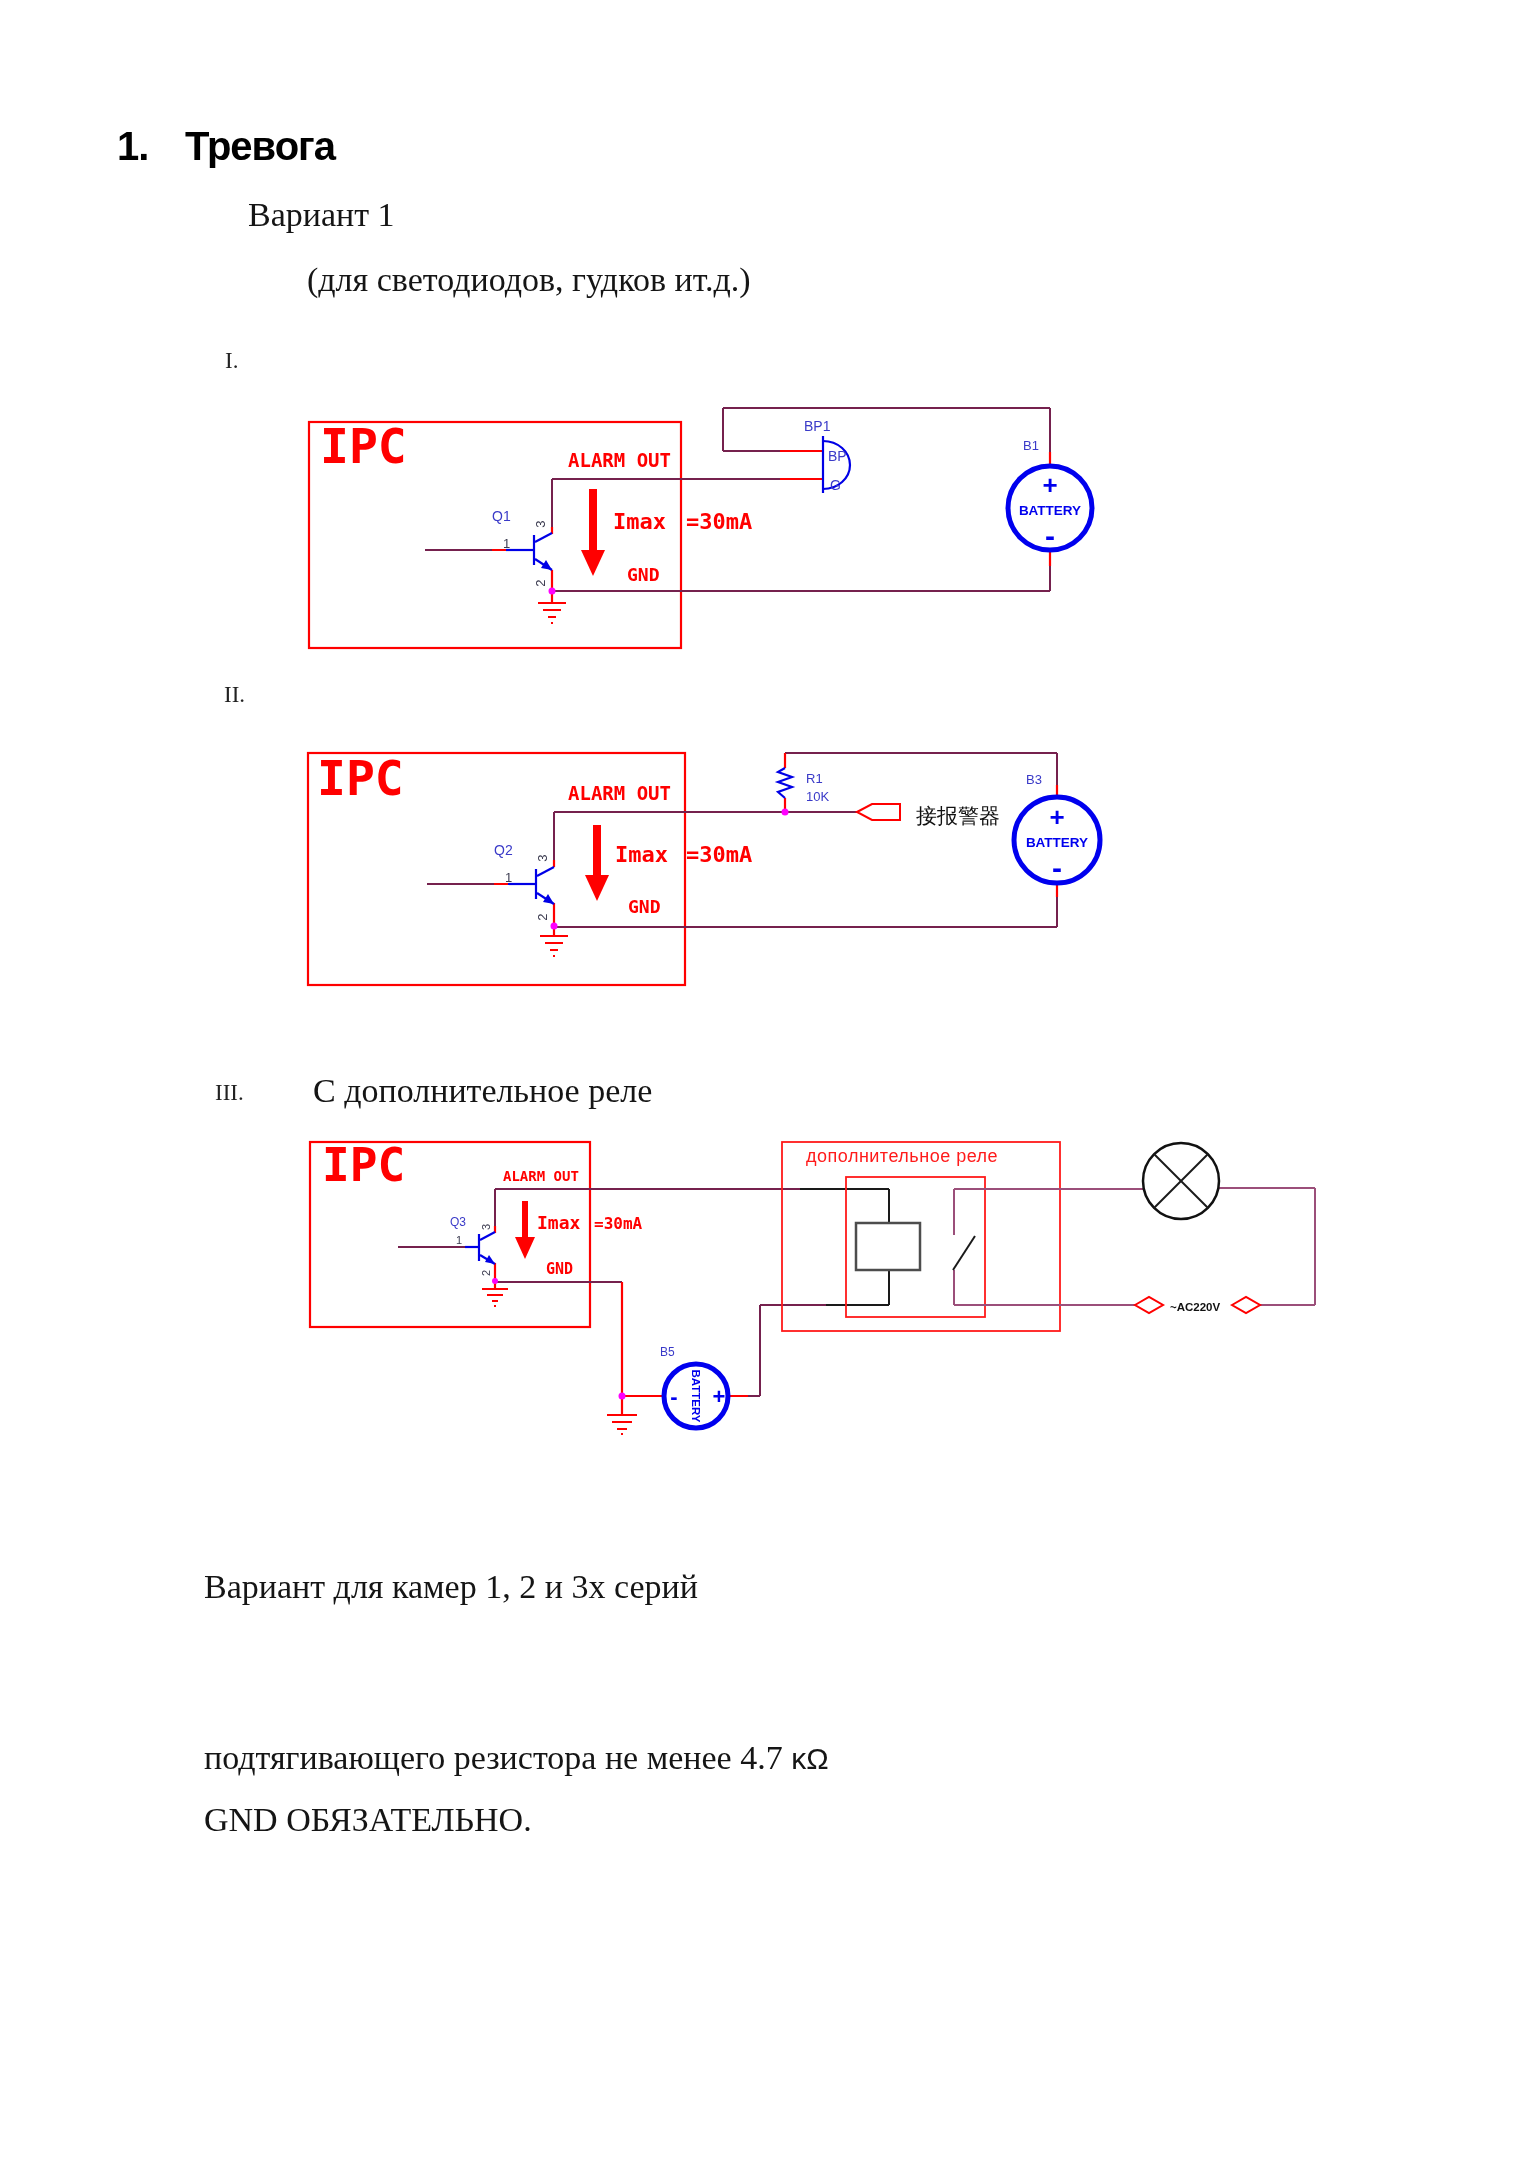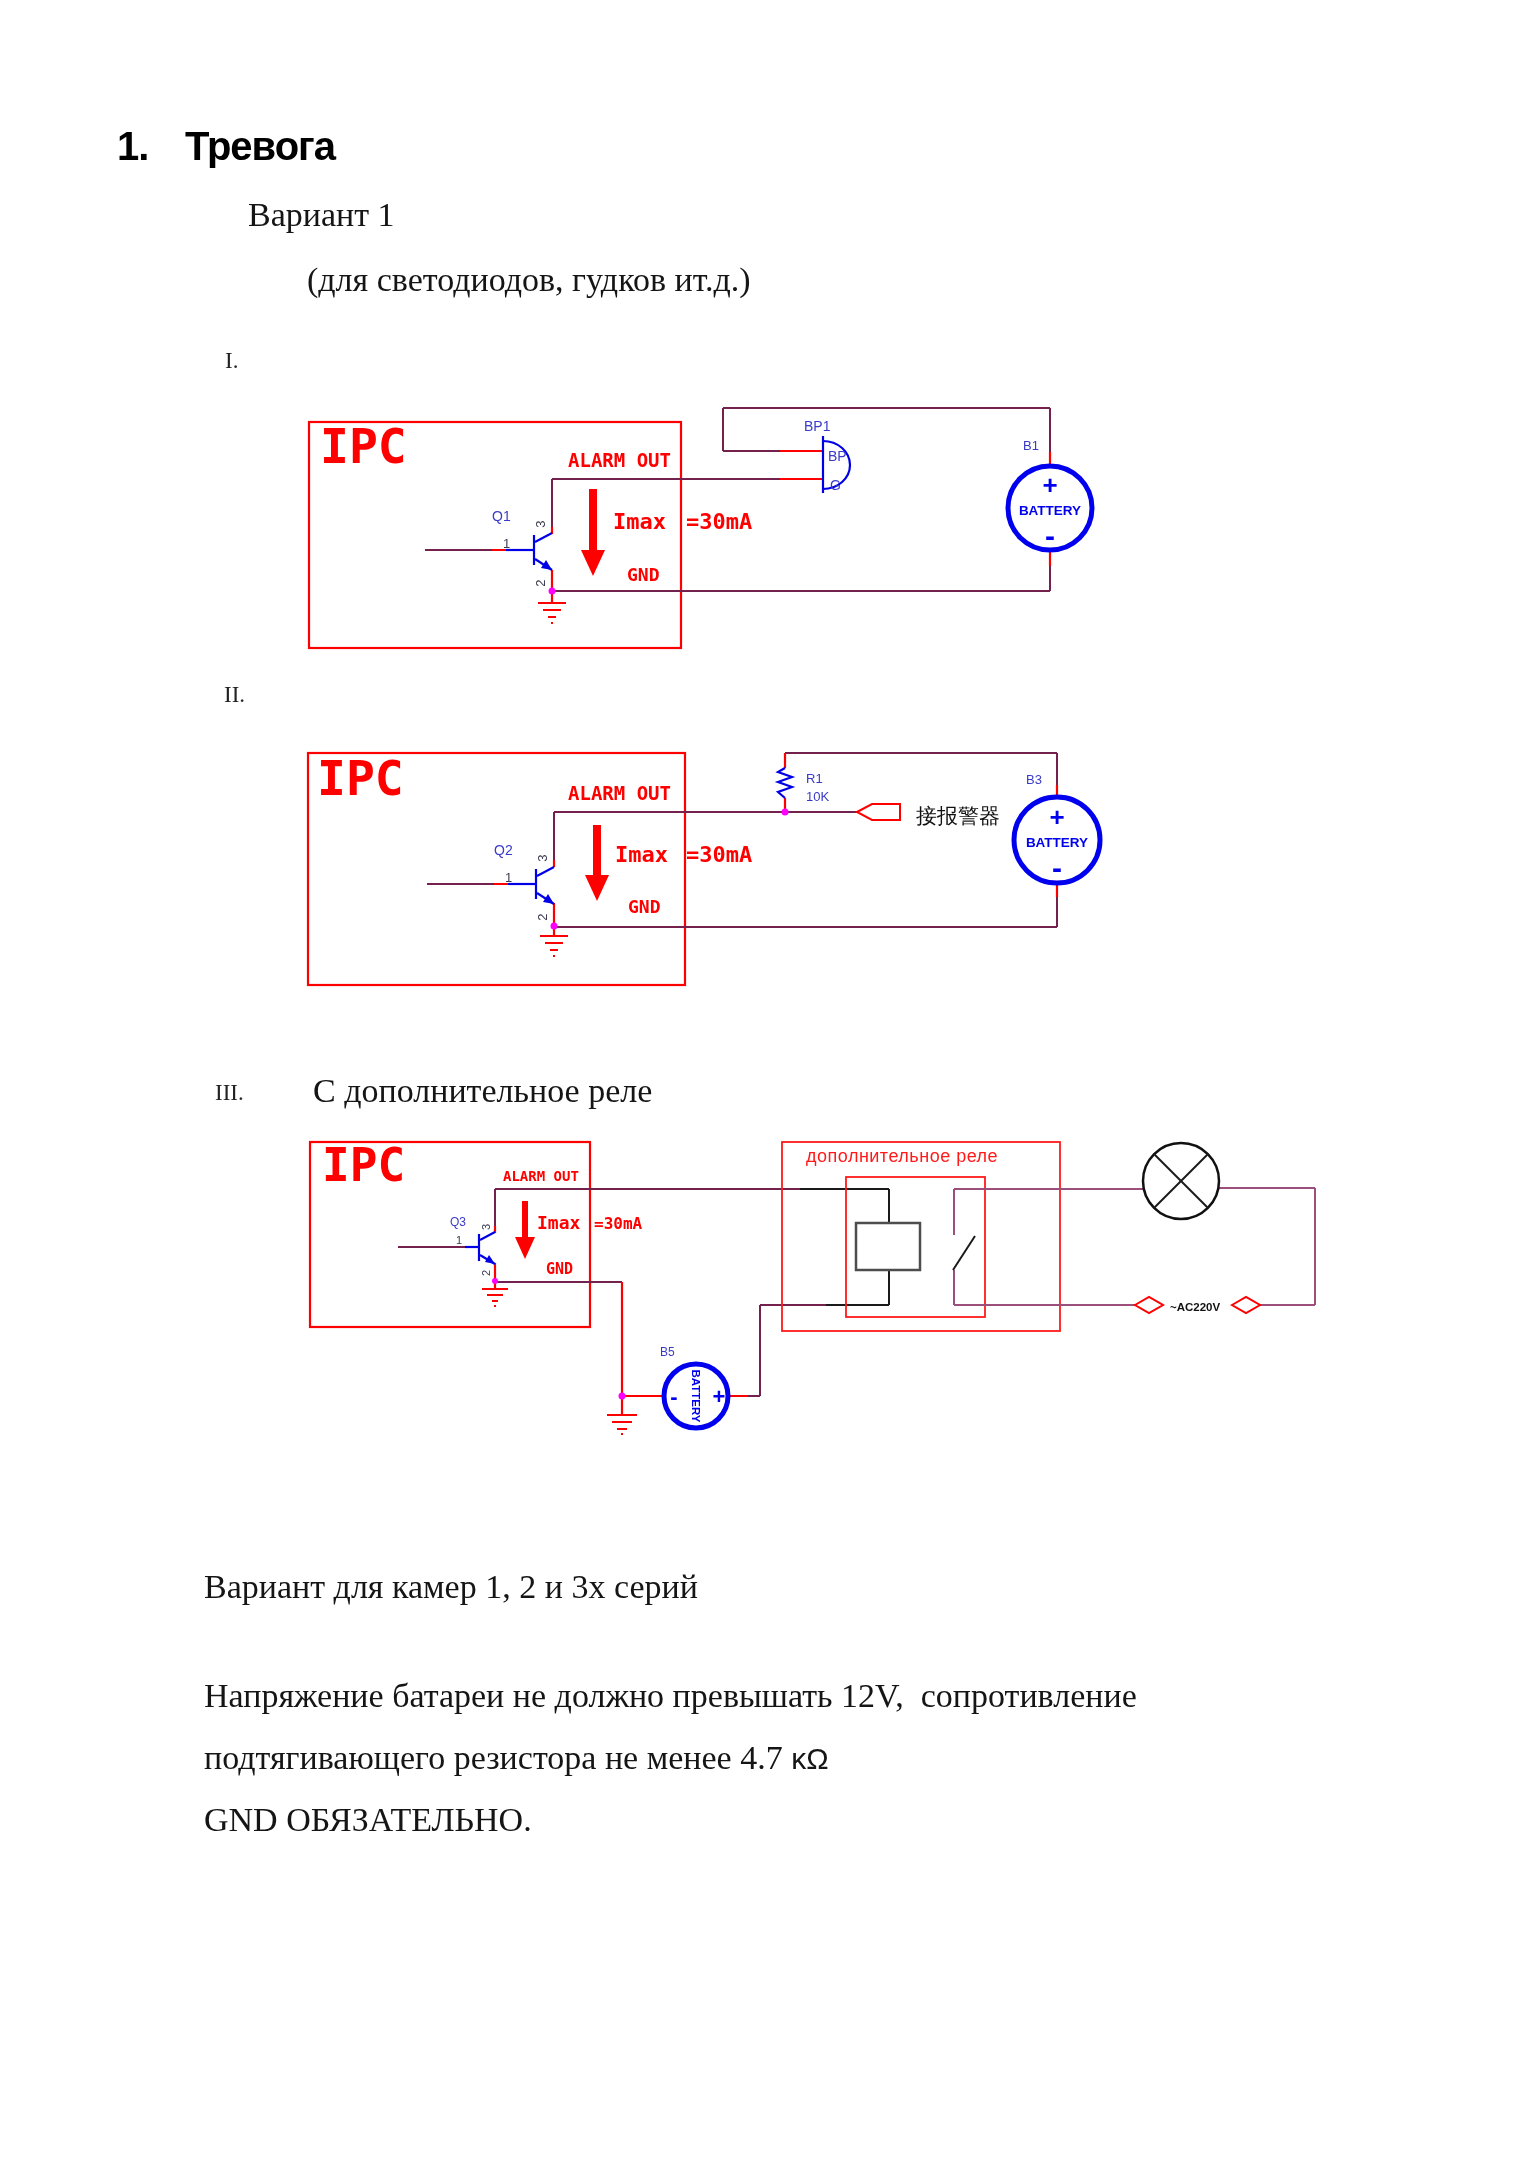--- a/index.html
+++ b/index.html
@@ -206,17 +206,16 @@
 
       <circle class="ring" cx="696" cy="1396" r="32"></circle>
       <text class="lab" x="660" y="1356" font-size="12">B5</text>
       <text class="bat" x="674" y="1404" font-size="22" text-anchor="middle">-</text>
       <text class="bat" x="719" y="1404" font-size="22" text-anchor="middle">+</text>
       <text class="bat" x="696" y="1400" font-size="11.5" text-anchor="middle" transform="rotate(90 696 1396)">BATTERY</text>
     </g>
   </svg>
 
   <div class="abs notes-line" style="left:204px;top:1552px;margin-top:16px;">Вариант для камер 1, 2 и 3х серий</div>
-  <div class="abs notes-line" style="left:204px;top:1677px;">Напряжение батареи не должно превышать 12V,  сопротивление</div>
   <div class="abs notes-line" style="left:204px;top:1739px;"><span>подтягивающего резистора не менее 4.7 </span><span class="unit-bold">κΩ</span></div>
   <div class="abs notes-line" style="left:204px;top:1801px;">GND ОБЯЗАТЕЛЬНО.</div>
 
 </div>
 
 </body></html>

